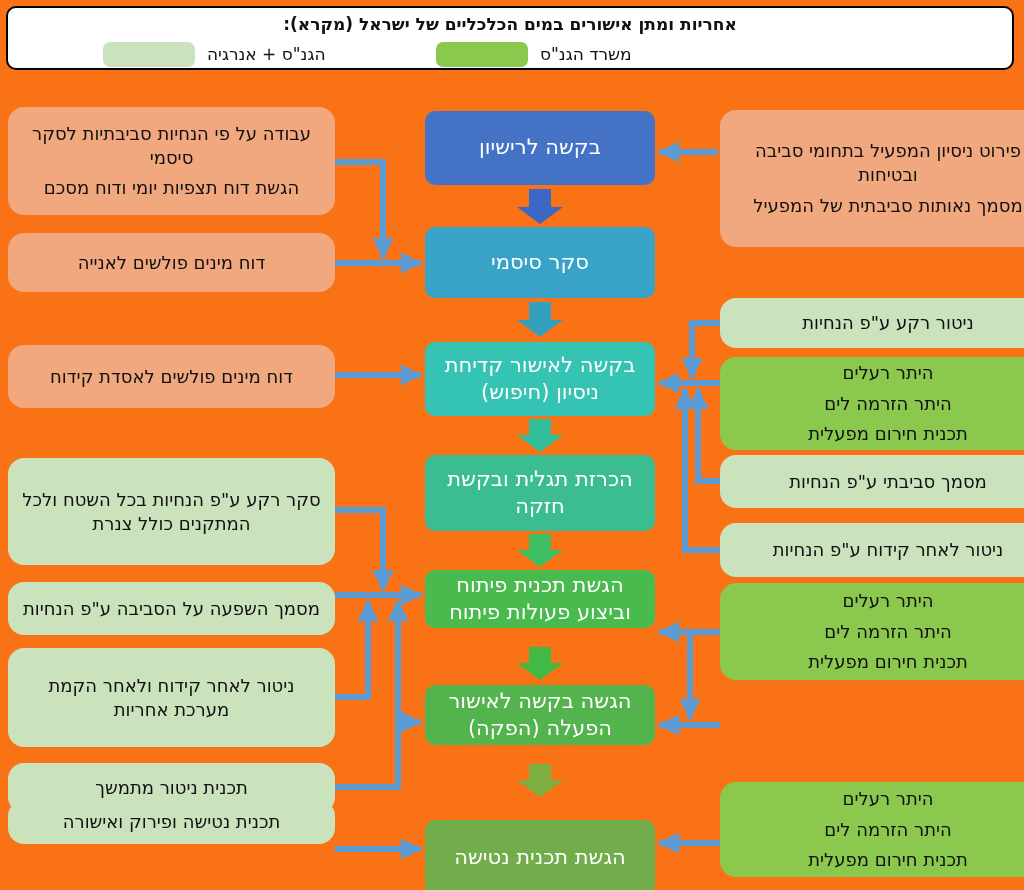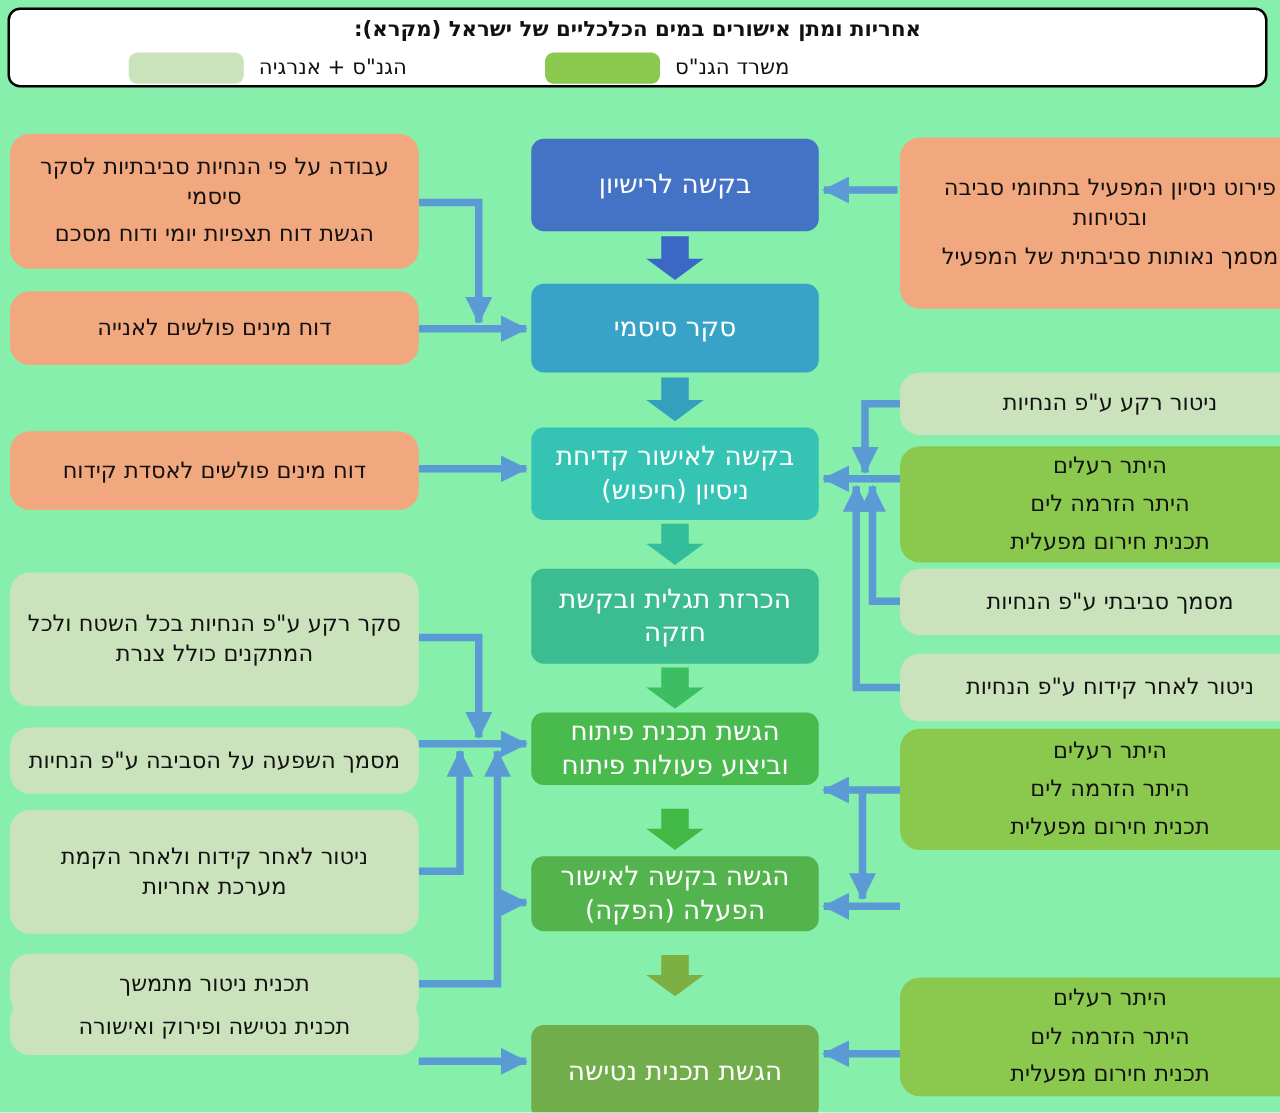--- a/index.html
+++ b/index.html
@@ -1,17 +1,17 @@
 <!DOCTYPE html>
 <html lang="he"><head>
 <meta charset="utf-8">
 <style>
   html,body{margin:0;padding:0;background:#fff;}
   #canvas{
-    position:relative;width:1024px;height:890px;background:#86efac;
+    position:relative;width:1024px;height:890px;background:#f97316;
     font-family:"DejaVu Sans",sans-serif;overflow:hidden;
   }
   
   .legend{position:absolute;left:6px;top:6px;width:1008px;height:64px;
     border:2px solid #000;border-radius:10px;background:#fff;box-sizing:border-box;}
   .legend-title{position:absolute;top:6px;left:0;width:100%;text-align:center;
     font-weight:bold;font-size:17px;color:#111;direction:rtl;}
   .legend-item{position:absolute;top:33px;height:26px;display:flex;align-items:center;gap:12px;}
   .li-energy{left:777px}.li-moep{left:428px}.li-both{left:95px}
   .swatch{width:92px;height:25px;border-radius:7px;}

